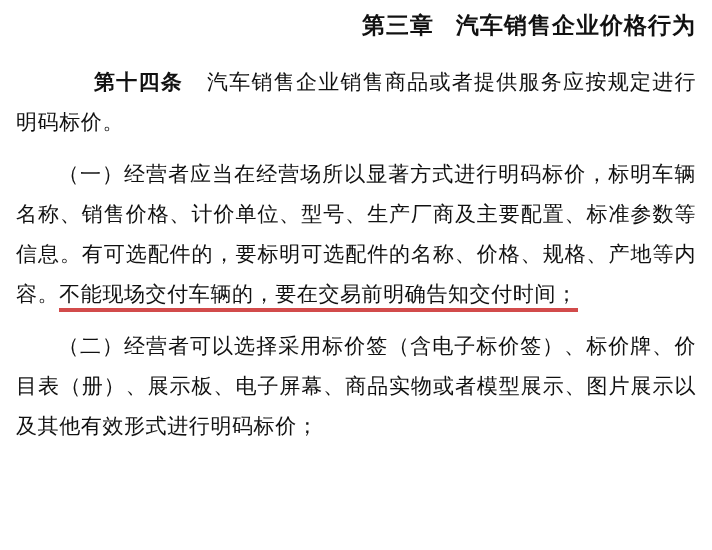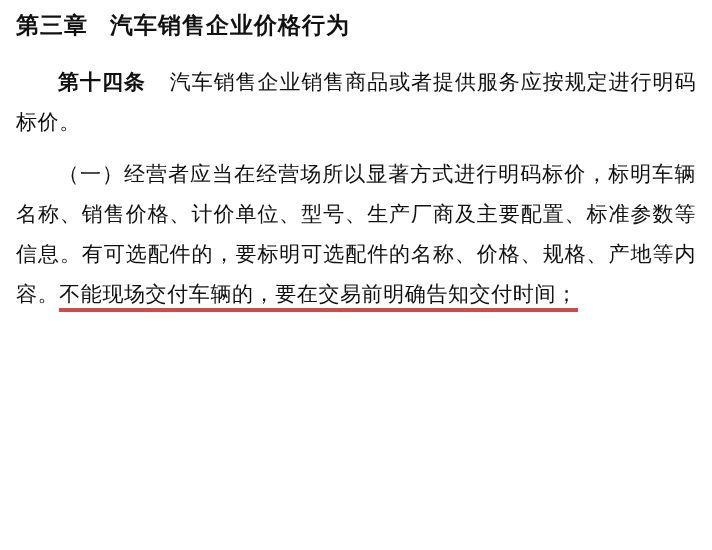--- a/index.html
+++ b/index.html
@@ -15,21 +15,21 @@
     overflow: hidden;
   }
   .page {
     position: relative;
     width: 712px;
     height: 550px;
     box-sizing: border-box;
     padding: 0 16px;
   }
   .chapter-title {
-    text-align: left;
+    text-align: right;
     font-size: 23px;
     font-weight: bold;
     letter-spacing: 1px;
     margin: 8px 0 0 0;
     padding: 0;
     line-height: 34px;
     color: #111111;
   }
   .chapter-title .chap-num {
     margin-right: 22px;
@@ -49,20 +49,21 @@
   }
   p.para.indent {
     text-indent: 42px;
   }
   p.gap {
     margin-top: 12px;
   }
   .art-label {
     font-weight: bold;
     margin-right: 24px;
+    margin-left: 36px;
   }
   .underline-seg {
     position: relative;
     text-decoration: none;
     border-bottom: 4px solid #a16207;
     padding-bottom: 2px;
   }
 </style>
 </head>
 <body>
@@ -72,15 +73,16 @@
   <h1 class="chapter-title">
     <span class="chap-num">第三章</span><span>汽车销售企业价格行为</span>
   </h1>
 
   <div class="body-block">
 
     <p class="para indent"><span class="art-label">第十四条</span><span>汽车销售企业销售商品或者提供服务应按规定进行明码标价。</span></p>
 
     <p class="para indent gap"><span>（一）</span><span>经营者应当在经营场所以显著方式进行明码标价，标明车辆名称、销售价格、计价单位、型号、生产厂商及主要配置、标准参数等信息。有可选配件的，要标明可选配件的名称、价格、规格、产地等内容。</span><span class="underline-seg" style="border-bottom-color: rgb(210, 75, 75);">不能现场交付车辆的，要在交易前明确告知交付</span><span class="underline-seg" style="border-bottom-color: rgb(210, 75, 75);">时间；</span></p>
 
+    <p class="para indent gap"><span>（二）</span><span>经营者可以选择采用标价签（含电子标价签）、标价牌、价目表（册）、展示板、电子屏幕、商品实物或者模型展示、图片展示以及其他有效形式进行明码标价；</span></p>
 
   </div>
 </div>
 
 </body></html>

